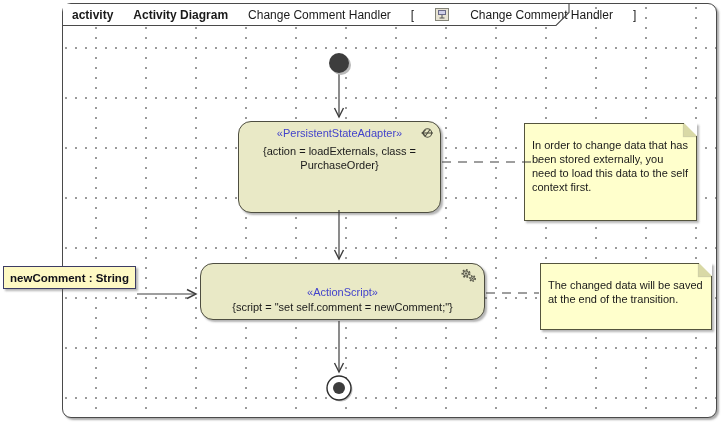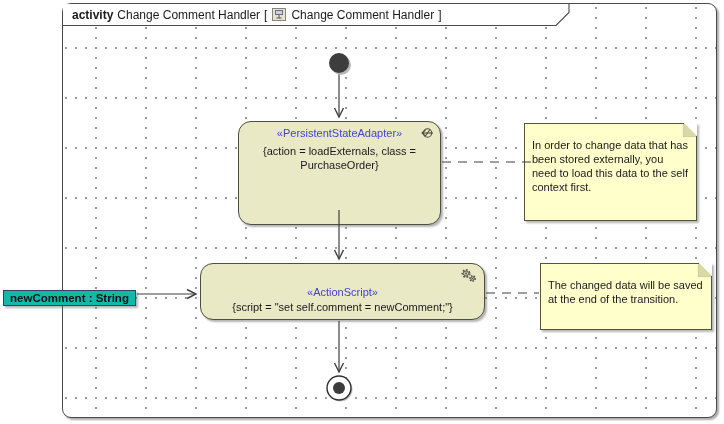--- a/index.html
+++ b/index.html
@@ -13,75 +13,76 @@
     background-color:#fff;
     background-image:
       radial-gradient(circle, #9a9a9a 0.9px, transparent 1.15px),
       radial-gradient(circle, #9a9a9a 0.9px, transparent 1.15px);
     background-size: 10px 50px, 50px 10px;
     background-position: 8px 19px, 8px 9px;
   }
 
   .title-bar {
     position:absolute; left:63px; top:4px; width:506px; height:21px;
-    background:#fff; display:flex; align-items:center; gap:4px;
+    background:#fff; display:flex; align-items:center; gap:20px;
     padding-left:9px; font-size:12px; color:#1a1a1a; white-space:nowrap;
   }
   .title-bar .bold { font-weight:bold; }
   .title-icon { display:inline-flex; margin:0 1px; }
 
   .action {
     position:absolute; background:#e9e9c6; border:1px solid #4e4e41;
     border-radius:13px; box-shadow:2px 2px 2px rgba(90,90,90,0.45);
     text-align:center; color:#1a1a1a; font-size:11px; line-height:14px;
   }
   .action .stereotype { color:#4343cb; margin-top:4px; }
   .action .name { font-weight:bold; margin:1px auto 0; }
   .action .props { margin-top:4px; }
   .node-icon { position:absolute; top:4px; right:6px; }
 
-  #action-load { left:238px; top:121px; width:203px; height:104px; }
+  #action-load { left:238px; top:121px; width:203px; height:92px; }
   #action-load .name { max-width:150px; }
   #action-set  { left:200px; top:263px; width:285px; height:57px; padding-top:17px; }
   #action-set .props { margin-top:1px; }
 
   .note {
     position:absolute; background:#ffffcc; border:1px solid #55553e;
     box-shadow:2px 2px 2px rgba(90,90,90,0.45);
     font-size:11px; line-height:14px; color:#1a1a1a;
     padding:14px 7px 4px 7px;
   }
   .note::before {
     content:""; position:absolute; top:-1px; right:-1px;
     border-style:solid; border-width:0 13px 13px 0;
     border-color:#fff #fff #d9d9a6 #d9d9a6;
     box-shadow:-1px 1px 1px rgba(0,0,0,0.18);
   }
   #note-load { left:524px; top:123px; width:173px; height:98px; }
   #note-save { left:540px; top:263px; width:172px; height:67px; }
 
   .param {
-    position:absolute; left:3px; top:290px; width:133px; height:16px;
-    background:#14b8a6; border:1px solid #3c3c64;
+    position:absolute; left:3px; top:266px; width:133px; height:23px;
+    background:#fef9c3; border:1px solid #3c3c64;
     box-shadow:2px 2px 2px rgba(90,90,90,0.45);
     display:flex; align-items:center; justify-content:center;
     font-size:11.5px; font-weight:bold; color:#101018;
   }
 
   svg.overlay { position:absolute; left:0; top:0; pointer-events:none; }
 </style>
 </head>
 <body>
 
 <div class="canvas">
 
   <div class="frame"></div>
 
   <div class="title-bar">
     <span class="bold">activity</span>
+    <span class="bold">Activity Diagram</span>
     <span>Change Comment Handler</span>
     <span>[</span>
     <span class="title-icon">
       <svg width="14" height="13" viewBox="0 0 14 13">
         <rect x="0.5" y="0.5" width="13" height="12" fill="#e8e4d4" stroke="#85857a"></rect>
         <rect x="3.5" y="2.5" width="7" height="4" fill="#cfcfe8" stroke="#6a6a88"></rect>
         <path d="M7 7 V10 M4.5 10 H9.5" stroke="#555" fill="none"></path>
       </svg>
     </span>
     <span>Change Comment Handler</span>

